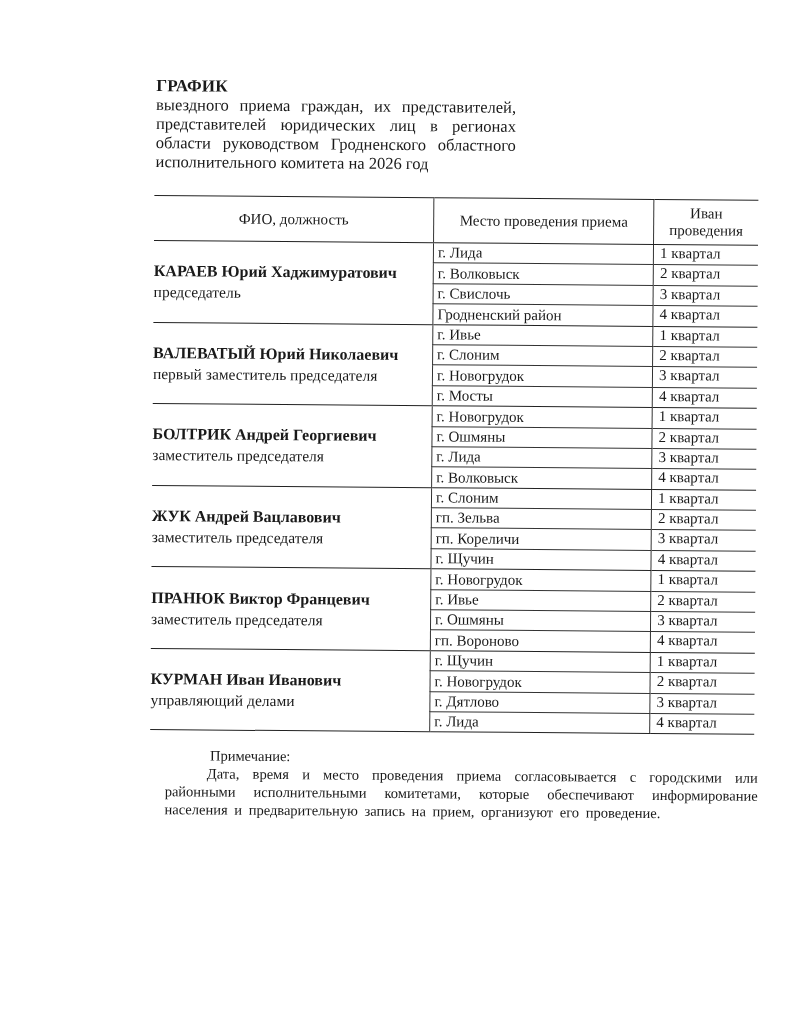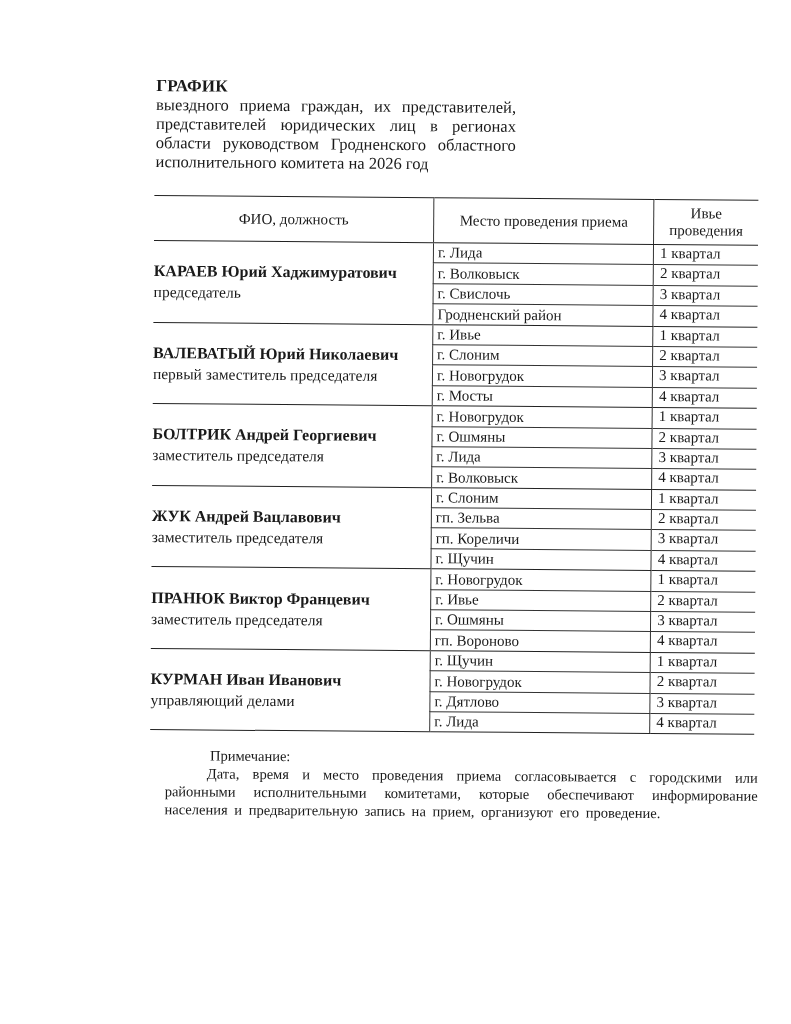--- a/index.html
+++ b/index.html
@@ -116,21 +116,21 @@
   <div class="title-block">
     <div class="title-main">ГРАФИК</div>
     <div class="title-sub">выездного приема граждан, их представителей, представителей юридических лиц в регионах области руководством Гродненского областного исполнительного комитета на 2026 год</div>
   </div>
 
   <table class="schedule">
     <thead>
       <tr>
         <th class="col-name">ФИО, должность</th>
         <th class="col-place v-left">Место проведения приема</th>
-        <th class="col-time v-left">Ивье проведения</th>
+        <th class="col-time v-left">Иван проведения</th>
       </tr>
     </thead>
     <tbody id="schedule-body">
         <tr>
           <td class="name-cell" rowspan="4">
             <div class="person-name">КАРАЕВ Юрий Хаджимуратович</div>
             <div class="person-role">председатель</div>
           </td>
           <td class="v-left place-cell">г. Лида</td>
           <td class="v-left time-cell">1 квартал</td>

